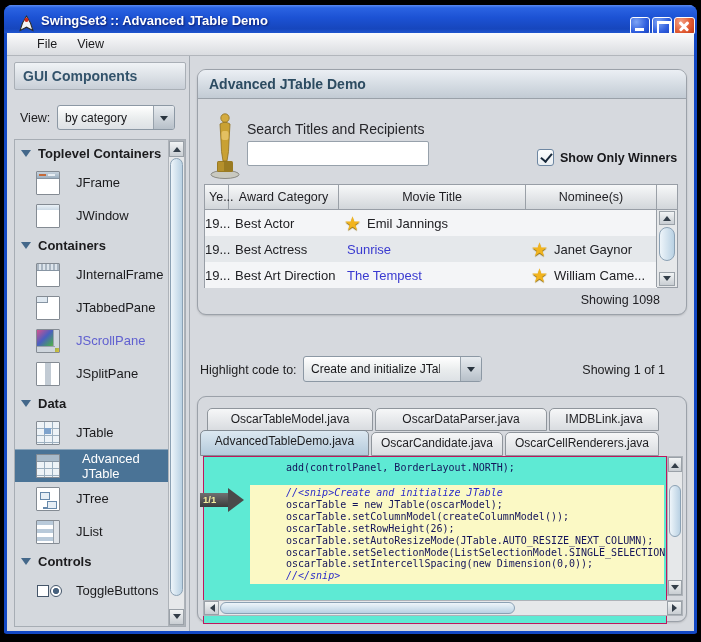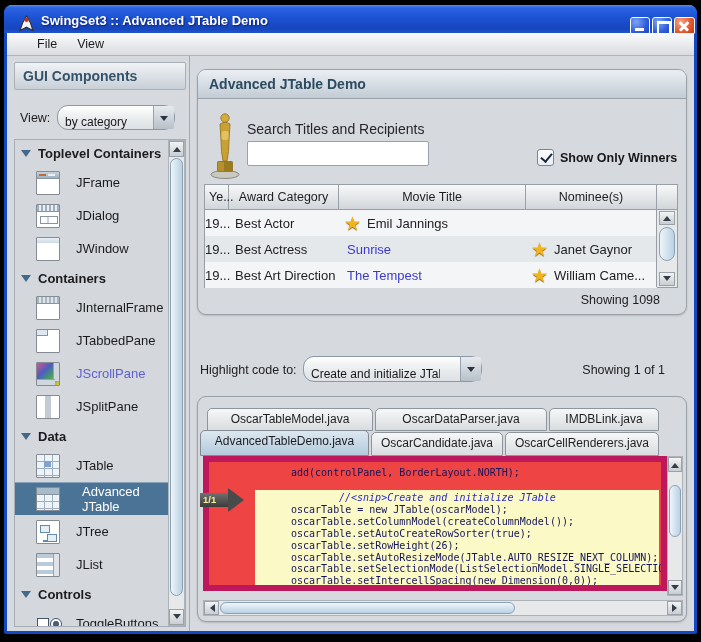--- a/index.html
+++ b/index.html
@@ -24,21 +24,21 @@
 
   #menubar { left:7px; top:33px; width:687px; height:23px; background:linear-gradient(#fbfbfc,#dadce0); border-bottom:1px solid #b2b6bc; display:flex; align-items:center; padding-left:20px; }
   .menu-item { font-size:12.5px; color:#1c1c1e; padding:3px 10px; }
 
   #divider { left:189px; top:56px; width:1px; height:575px; background:#a4aab1; }
 
   
   #sidebar-title { left:14px; top:62px; width:172px; height:28px; background:linear-gradient(#f0f3f6,#c9cfd7); border:1px solid #a9afb6; border-radius:2px;
     font-size:14px; font-weight:bold; color:#33536b; line-height:26px; padding-left:8px; }
   #view-label { left:20px; top:111px; font-size:12.5px; color:#1c1c1e; }
-  .combo { border:1px solid #8c98a4; border-radius:11px; background:linear-gradient(#ffffff,#e9eced 55%,#dde1e5); display:flex; align-items:flex-end; font-size:12px; color:#17171a; box-shadow:inset 0 1px 0 #fff;gap:20px; }
+  .combo { border:1px solid #8c98a4; border-radius:3px; background:linear-gradient(#ffffff,#e9eced 55%,#dde1e5); display:flex; align-items:center; font-size:12px; color:#17171a; box-shadow:inset 0 1px 0 #fff;gap:20px; }
   .combo .val { flex:1; padding-left:7px; white-space:nowrap; overflow:hidden; }
   .combo .btn { width:21px; align-self:stretch; background:linear-gradient(#e7ebef,#b7c0c9); border-left:1px solid #98a2ac; border-radius:0 2px 2px 0; display:flex; align-items:center; justify-content:center; }
   .combo .btn i { width:0; height:0; border:4px solid transparent; border-top:5px solid #29343f; margin-top:5px; }
   #view-combo { left:57px; top:105px; width:118px; height:25px; }
 
   #tree-panel { left:14px; top:139px; width:172px; height:488px; background:#d4d8dd; border:1px solid #a7adb4; overflow:hidden; }
   #tree-list { position:absolute; left:0; top:0; width:155px; }
   .tree-section { height:26px; display:flex; align-items:center; padding-left:6px; gap:7px; font-weight:bold; font-size:13px; color:#1b1b1d; }
   .tri { width:0; height:0; border:5px solid transparent; border-top:7px solid #44688a; margin-top:6px; flex:none; }
   .tree-item { height:33px; display:flex; align-items:center; gap:16px; padding-left:21px; font-size:13px; color:#1b1b1d; }
@@ -108,25 +108,25 @@
 
   
   #hl-label { left:200px; top:363px; font-size:12.5px; color:#1c1c1e; }
   #hl-combo { left:303px; top:356px; width:179px; height:26px; }
   #hl-status { left:500px; top:363px; width:165px; text-align:right; font-size:12.5px; color:#1c1c1e; }
 
   
   #code-panel { left:197px; top:396px; width:490px; height:226px; }
   .tab { position:absolute; height:23px; border:1px solid #8f959c; border-radius:5px 5px 0 0; background:linear-gradient(#f6f7f8,#d9dce0); font-size:12px; color:#1d1d20; text-align:center; line-height:21px; overflow:hidden; white-space:nowrap; }
   .tab.selected { background:linear-gradient(#dce8f1,#b4cadb); height:26px; border-color:#7f8archive: #828a92; border-color:#828a92; z-index:3; }
-  #code-view { left:203px; top:456px; width:464px; height:135px; background:#ef4444; border:6px solid #be185d; overflow:hidden; }
+  #code-view { left:203px; top:456px; width:464px; height:168px; background:#5eead4; border:1px solid #be185d; overflow:hidden; }
   .code { font-family:"DejaVu Sans Mono",monospace; font-size:10px; line-height:11.9px; color:#14145a; white-space:pre; }
   #code-line1 { position:absolute; left:82px; top:5px; }
   #hl-block { position:absolute; left:46px; top:28px; right:2px; padding:2px 0 2px 36px; background:#fbf9c5; }
-  .cmt { color:#2a2ac8; font-style:italic;margin-left:48px; }
+  .cmt { color:#2a2ac8; font-style:italic; }
   #snip-marker { left:200px; top:488px; width:46px; height:24px; z-index:5; }
   #snip-body { position:absolute; left:0; top:5px; width:28px; height:14px; background:linear-gradient(#707070,#3c3c3c); }
   #snip-tip { position:absolute; left:28px; top:0; width:0; height:0; border:12px solid transparent; border-left:16px solid #4a4a4a; }
   #snip-label { position:absolute; left:3px; top:6px; font-size:9.5px; color:#f3ef9e; font-weight:bold; }
   #code-vsb { left:667px; top:456px; width:16px; height:140px; }
   #code-hsb { left:203px; top:600px; width:480px; height:16px; background:#e6e8ea; border:1px solid #aeb3b9; }
 </style>
 </head>
 <body>
 
@@ -165,24 +165,20 @@
     <div id="tree-list">
       <div class="tree-section">
         <span class="tri"></span>
         <span>Toplevel Containers</span>
       </div>
       <div class="tree-item">
         <span class="ticon icon-jframe"></span>
         <span>JFrame</span>
       </div>
       <div class="tree-item">
-        <span class="ticon icon-jdialog"></span>
-        <span>JDialog</span>
-      </div>
-      <div class="tree-item">
         <span class="ticon icon-jwindow"></span>
         <span>JWindow</span>
       </div>
       <div class="tree-section">
         <span class="tri"></span>
         <span>Containers</span>
       </div>
       <div class="tree-item">
         <span class="ticon icon-jinternalframe"></span>
         <span>JInternalFrame</span>
@@ -320,21 +316,20 @@
   <div class="abs tab selected" style="left:200px; top:430px; width:169px;">AdvancedTableDemo.java</div>
   <div class="abs tab" style="left:371px; top:432px; width:132px; height:24px;">OscarCandidate.java</div>
   <div class="abs tab" style="left:505px; top:432px; width:154px; height:24px;">OscarCellRenderers.java</div>
 
   <div class="abs" id="code-view">
     <div class="code" id="code-line1">add(controlPanel, BorderLayout.NORTH);</div>
     <div id="hl-block">
       <div class="code cmt">//&lt;snip&gt;Create and initialize JTable</div>
       <div class="code">oscarTable = new JTable(oscarModel);</div>
       <div class="code">oscarTable.setColumnModel(createColumnModel());</div>
-      <div class="code">oscarTable.setAutoCreateRowSorter(true);</div>
       <div class="code">oscarTable.setRowHeight(26);</div>
       <div class="code">oscarTable.setAutoResizeMode(JTable.AUTO_RESIZE_NEXT_COLUMN);</div>
       <div class="code">oscarTable.setSelectionMode(ListSelectionModel.SINGLE_SELECTION);</div>
       <div class="code">oscarTable.setIntercellSpacing(new Dimension(0,0));</div>
       <div class="code cmt">//&lt;/snip&gt;</div>
     </div>
   </div>
 
   <div class="abs" id="snip-marker">
     <div id="snip-body"></div>

